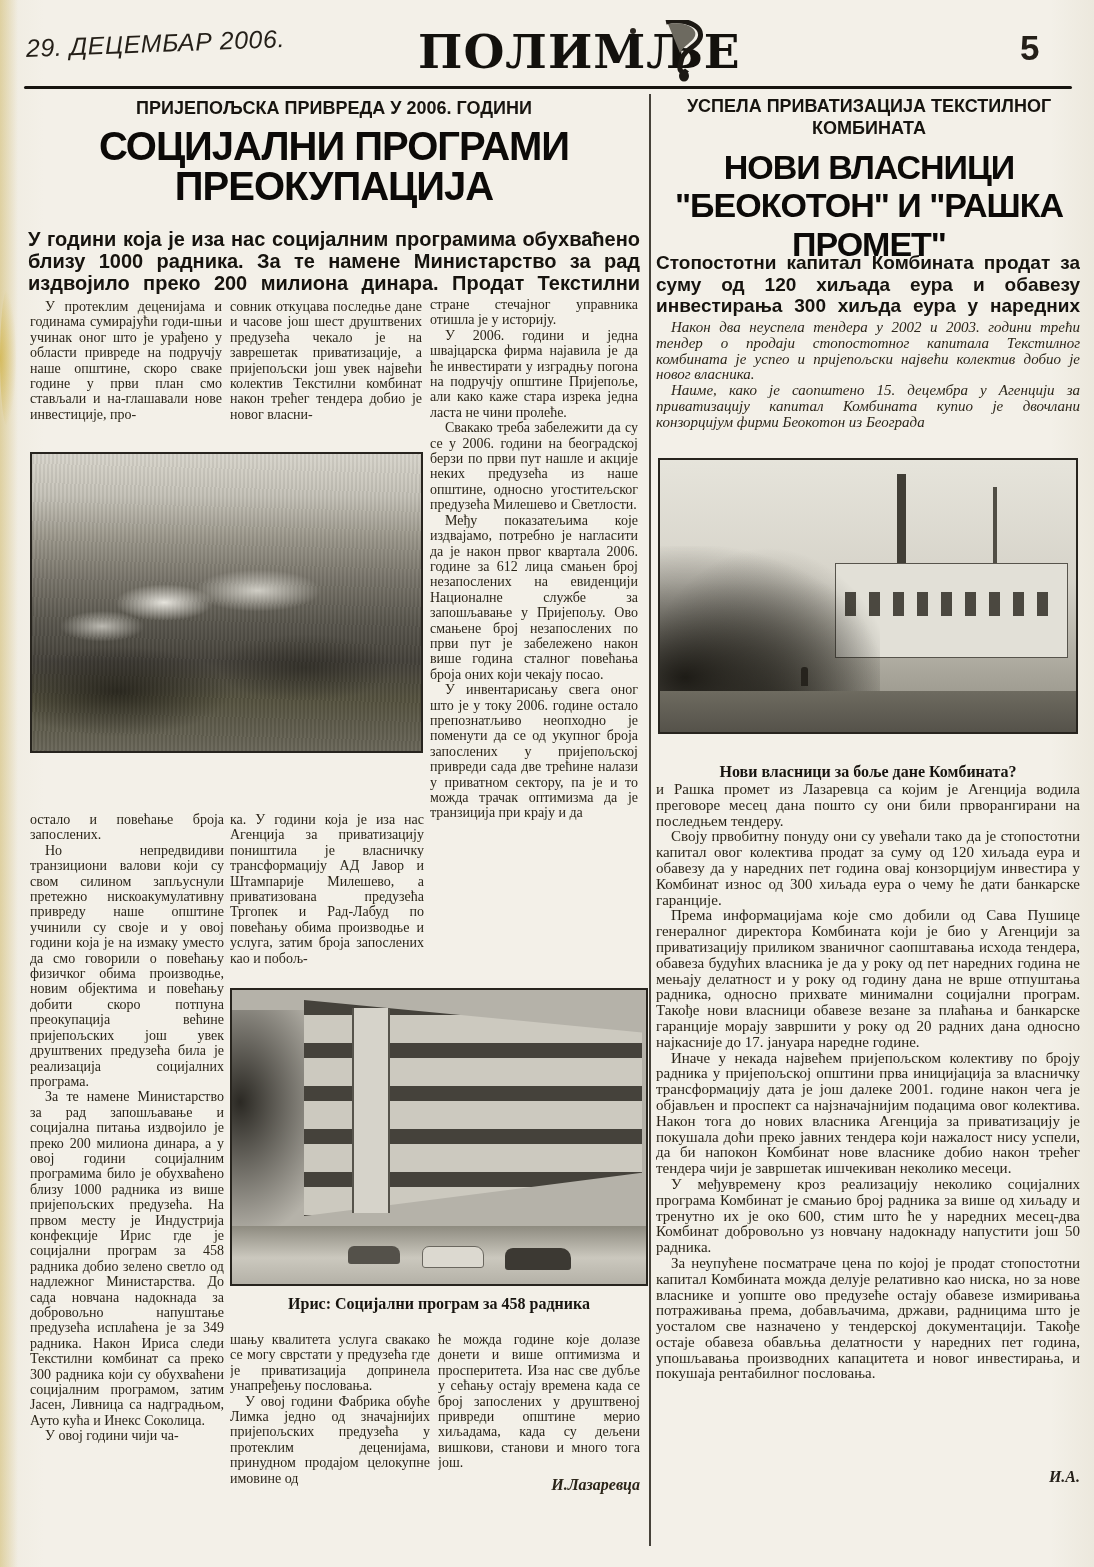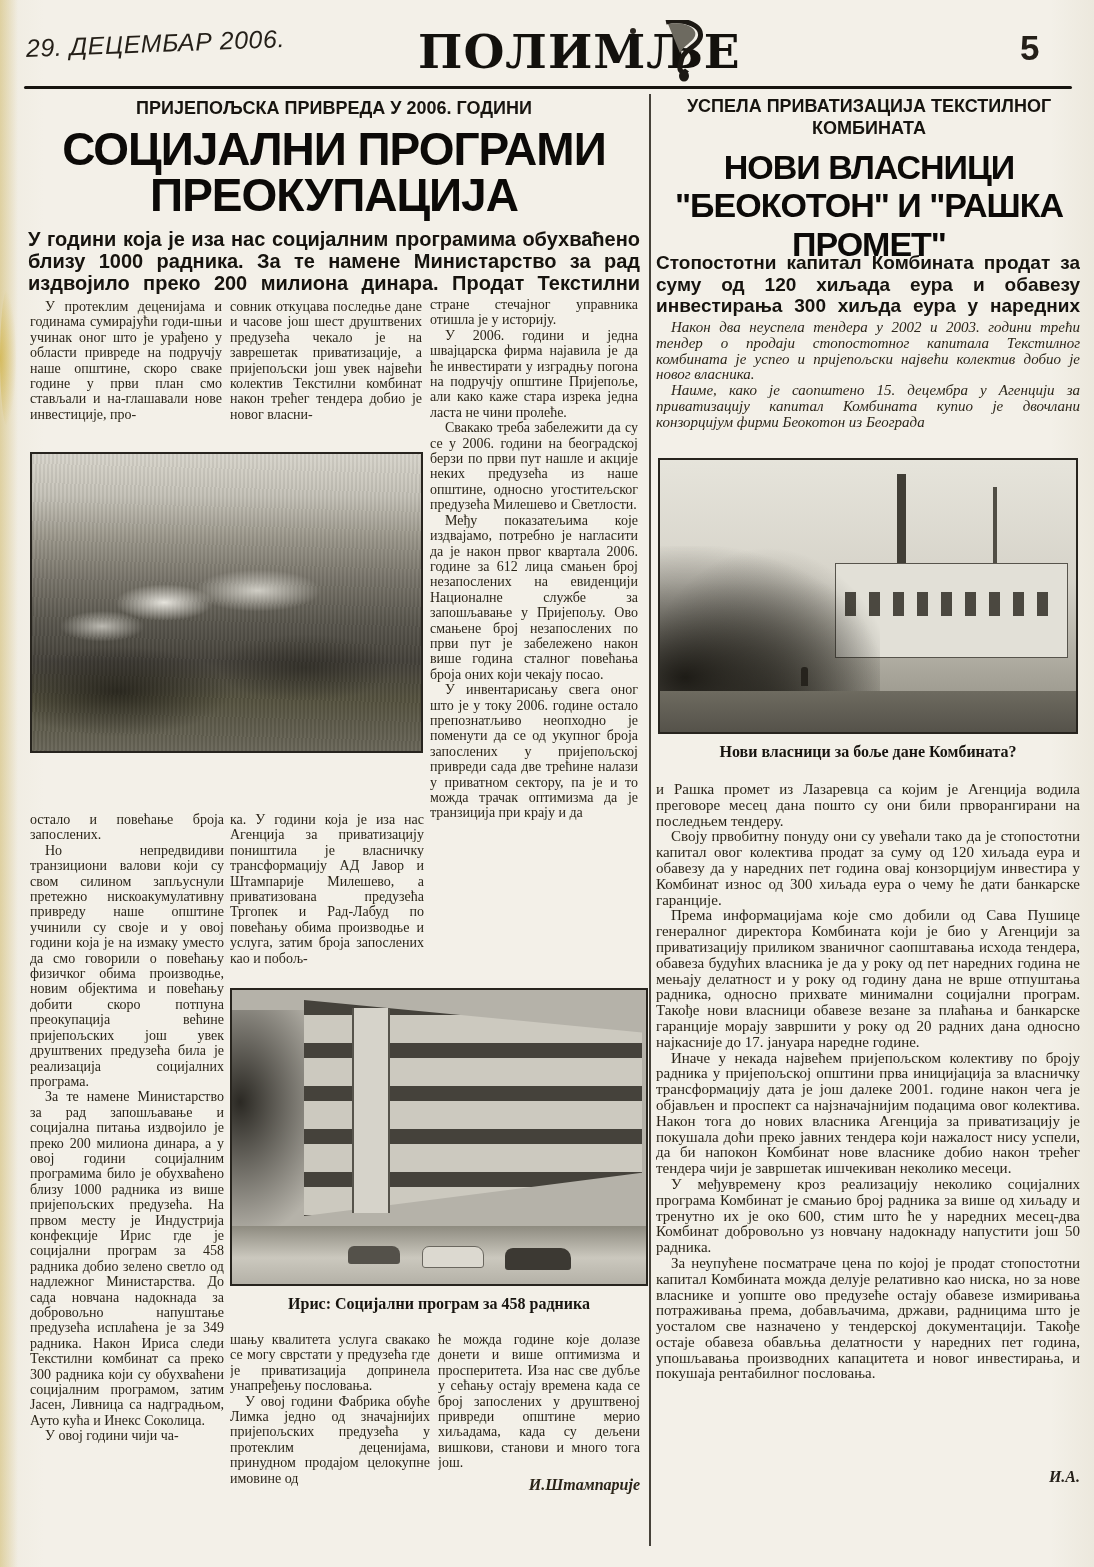--- a/index.html
+++ b/index.html
@@ -20,21 +20,21 @@
         font-size:47px;letter-spacing:1px;color:#13110d;}
   .masthead-icon{left:660px;top:20px;}
   .pagenum{left:1020px;top:28px;font-family:"Liberation Sans",sans-serif;font-weight:bold;font-size:35px;}
   .header-rule{left:24px;top:86px;width:1048px;height:3px;background:#17140f;border-radius:3px;}
   .v-divider{left:649px;top:94px;width:2px;height:1452px;background:#46423a;}
   
   .kicker{font-family:"Liberation Sans",sans-serif;font-weight:bold;font-size:18px;
         text-align:center;line-height:1.22;color:#17140f;}
   .headline{font-family:"Liberation Sans",sans-serif;font-weight:bold;text-align:center;
         color:#0c0a08;letter-spacing:-1px;}
-  .hl-left{font-size:46px;line-height:1.0;}
+  .hl-left{font-size:40px;line-height:1.0;}
   .hl-right{font-size:34px;line-height:1.13;}
   .lead{font-family:"Liberation Sans",sans-serif;font-weight:bold;font-size:20px;
         line-height:1.1;text-align:justify;color:#16130e;}
   .subhead{font-family:"Liberation Sans",sans-serif;font-weight:bold;font-size:19px;
         line-height:1.14;text-align:justify;color:#16130e;}
   
   .body-text{font-size:14px;line-height:15.4px;text-align:justify;overflow:hidden;color:#2b2519;}
   .body-text-r{font-size:15px;line-height:15.8px;text-align:justify;overflow:hidden;color:#2b2519;}
   .para{margin:0;text-indent:15px;}
   .para.cont{text-indent:0;}
@@ -138,21 +138,21 @@
     <div class="p2-car3"></div>
   </div>
   <div class="abs caption" style="left:230px;top:1294px;width:418px;">Ирис: Социјални програм за 458 радника</div>
 
   <div class="abs body-text" style="left:230px;top:1332px;width:200px;height:232px;">
     <p class="para cont">шању квалитета услуга свакако се могу сврстати у предузећа где је приватизација допринела унапређењу пословања.</p>
     <p class="para">У овој години Фабрика обуће Лимка једно од значајнијих пријепољских предузећа у протеклим деценијама, принудном продајом целокупне имовине од</p>
   </div>
   <div class="abs body-text" style="left:438px;top:1332px;width:202px;height:232px;">
     <p class="para cont">ће можда године које долазе донети и више оптимизма и просперитета. Иза нас све дубље у сећању остају времена када се број запослених у друштвеној привреди општине мерио хиљадама, када су дељени вишкови, станови и много тога још.</p>
-    <div class="byline">И.Штампарије</div>
+    <div class="byline">И.Лазаревца</div>
   </div>
 
   <div class="abs kicker" style="left:658px;top:96px;width:422px;">УСПЕЛА ПРИВАТИЗАЦИЈА ТЕКСТИЛНОГ КОМБИНАТА</div>
   <div class="abs headline hl-right" style="left:658px;top:148px;width:422px;">НОВИ ВЛАСНИЦИ "БЕОКОТОН" И "РАШКА ПРОМЕТ"</div>
   <div class="abs subhead" style="left:656px;top:252px;width:424px;height:64px;overflow:hidden;">Стопостотни капитал Комбината продат за суму од 120 хиљада еура и обавезу инвестирања 300 хиљда еура у наредних пет година</div>
 
   <div class="abs body-text-r" style="left:656px;top:320px;width:424px;height:134px;font-style:italic;">
     <p class="para">Након два неуспела тендера у 2002 и 2003. години трећи тендер о продаји стопостотног капитала Текстилног комбината је успео и пријепољски највећи колектив добио је новог власника.</p>
     <p class="para">Наиме, како је саопштено 15. децембра у Агенцији за приватизацију капитал Комбината купио је двочлани конзорцијум фирми Беокотон из Београда</p>
   </div>
@@ -160,21 +160,21 @@
   <div class="photo photo3-base" style="left:658px;top:458px;width:420px;height:276px;">
     <div class="p3-chimney"></div>
     <div class="p3-pole"></div>
     <div class="p3-building">
       <div class="p3-windows"></div>
     </div>
     <div class="p3-trees"></div>
     <div class="p3-ground"></div>
     <div class="p3-person"></div>
   </div>
-  <div class="abs caption" style="left:658px;top:742px;width:420px;">Нови власници за боље дане Комбината?</div>
+  <div class="abs caption" style="left:658px;top:762px;width:420px;">Нови власници за боље дане Комбината?</div>
 
   <div class="abs body-text-r" style="left:656px;top:782px;width:424px;height:678px;">
     <p class="para cont">и Рашка промет из Лазаревца са којим је Агенција водила преговоре месец дана пошто су они били прворангирани на последњем тендеру.</p>
     <p class="para">Своју првобитну понуду они су увећали тако да је стопостотни капитал овог колектива продат за суму од 120 хиљада еура и обавезу да у наредних пет година овај конзорцијум инвестира у Комбинат износ од 300 хиљада еура о чему ће дати банкарске гаранције.</p>
     <p class="para">Према информацијама које смо добили од Сава Пушице генералног директора Комбината који је био у Агенцији за приватизацију приликом званичног саопштавања исхода тендера, обавеза будућих власника је да у року од пет наредних година не мењају делатност и у року од годину дана не врше отпуштања радника, односно прихвате минимални социјални програм. Такође нови власници обавезе везане за плаћања и банкарске гаранције морају завршити у року од 20 радних дана односно најкасније до 17. јануара наредне године.</p>
     <p class="para">Иначе у некада највећем пријепољском колективу по броју радника у пријепољској општини прва иницијација за власничку трансформацију дата је још далеке 2001. године након чега је објављен и проспект са најзначајнијим подацима овог колектива. Након тога до нових власника Агенција за приватизацију је покушала доћи преко јавних тендера који нажалост нису успели, да би напокон Комбинат нове власнике добио након трећег тендера чији је завршетак ишчекиван неколико месеци.</p>
     <p class="para">У међувремену кроз реализацију неколико социјалних програма Комбинат је смањио број радника за више од хиљаду и тренутно их је око 600, стим што ће у наредних месец-два Комбинат добровољно уз новчану надокнаду напустити још 50 радника.</p>
     <p class="para">За неупућене посматраче цена по којој је продат стопостотни капитал Комбината можда делује релативно као ниска, но за нове власнике и уопште ово предузеће остају обавезе измиривања потраживања према, добављачима, држави, радницима што је уосталом све назначено у тендерској документацији. Такође остаје обавеза обављња делатности у наредних пет година, упошљавања производних капацитета и новог инвестирања, и покушаја рентабилног пословања.</p>
   </div>
   <div class="abs byline" style="left:656px;top:1462px;width:424px;">И.А.</div>

